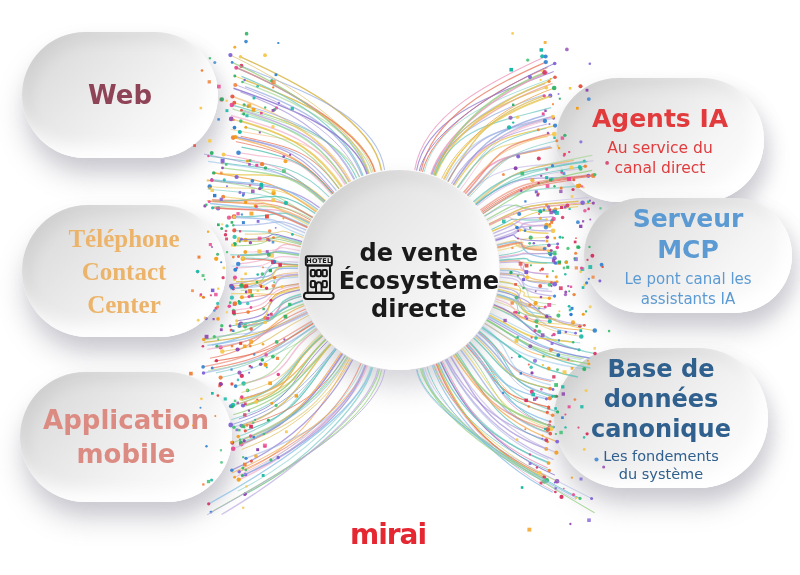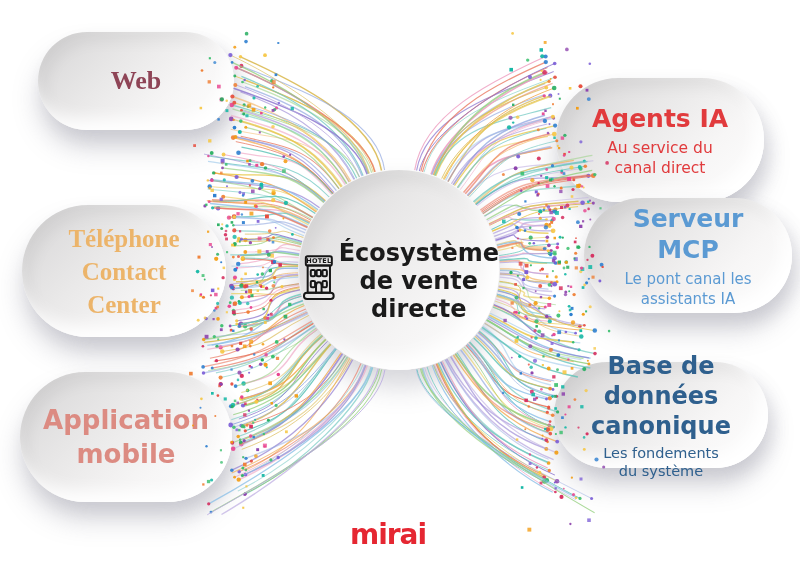--- a/index.html
+++ b/index.html
@@ -14,38 +14,38 @@
     box-shadow:inset -9px -11px 16px rgba(255,255,255,.95),
                inset 7px 9px 16px rgba(0,0,0,.05),
                0 18px 26px rgba(124,124,140,.30),
                7px 9px 16px rgba(124,124,140,.16);
     display:flex;flex-direction:column;align-items:center;justify-content:center;
     text-align:center;
   }
   .pill-title{font-weight:bold;}
   .pill-sub{font-weight:normal;margin-top:4px;}
 
-  .p-web{left:38px;top:32px;width:196px;height:98px;font-family:Liberation Serif, serif;}
+  .p-web{left:22px;top:32px;width:196px;height:126px;}
   .p-web .pill-title{font-size:26px;line-height:32px;}
 
   .p-tel{left:22px;top:205px;width:204px;height:132px;}
   .p-tel .pill-title{font-size:25px;line-height:33px;}
 
   .p-app{left:20px;top:372px;width:212px;height:130px;}
   .p-app .pill-title{font-size:26px;line-height:34px;}
 
   .p-agents{left:556px;top:33px;width:208px;height:124px;margin-top:45px;}
   .p-agents .pill-title{font-size:25px;line-height:31px;}
   .p-agents .pill-sub{font-size:15.5px;line-height:20px;}
 
   .p-mcp{left:584px;top:198px;width:208px;height:115px;}
   .p-mcp .pill-title{font-size:25px;line-height:31px;}
   .p-mcp .pill-sub{font-size:15px;line-height:20px;}
 
-  .p-base{left:554px;top:362px;width:214px;height:106px;}
+  .p-base{left:554px;top:348px;width:214px;height:140px;}
   .p-base .pill-title{font-size:24px;line-height:30px;}
   .p-base .pill-sub{font-size:14.5px;line-height:18px;margin-top:3px;}
 
   
   .circle{
     position:absolute;left:299px;top:170px;width:200px;height:200px;
     border-radius:50%;z-index:2;
     background:linear-gradient(135deg,#d7d6d7 0%,#e9e8e8 35%,#f5f4f4 65%,#ffffff 100%);
     box-shadow:inset -10px -12px 18px rgba(255,255,255,.95),
                inset 8px 10px 16px rgba(0,0,0,.05),
@@ -1201,22 +1201,22 @@
       <rect x="14" y="18" width="36" height="44"></rect>
       <rect x="19" y="25" width="7" height="10" rx="2"></rect>
       <rect x="28.5" y="25" width="7" height="10" rx="2"></rect>
       <rect x="38" y="25" width="7" height="10" rx="2"></rect>
       <rect x="19" y="43" width="7" height="10" rx="2"></rect>
       <rect x="38" y="43" width="7" height="10" rx="2"></rect>
       <path d="M27.5 62 V50.5 C27.5 46.5 30 45 32 45 C34 45 36.5 46.5 36.5 50.5 V62"></path>
       <rect x="8" y="62" width="48" height="10" rx="5"></rect>
     </svg>
     <div class="circle-title" style="color: rgb(26, 26, 26);">
+      <div>de vente</div>
       <div>Écosystème</div>
-      <div>de vente</div>
       <div>directe</div>
     </div>
   </div>
 
   <div class="pill p-agents">
     <div class="pill-title" style="color: rgb(225, 59, 61);">
       <div>Agents IA</div>
     </div>
     <div class="pill-sub" style="color: rgb(225, 59, 61);">
       <div>Au service du</div>

